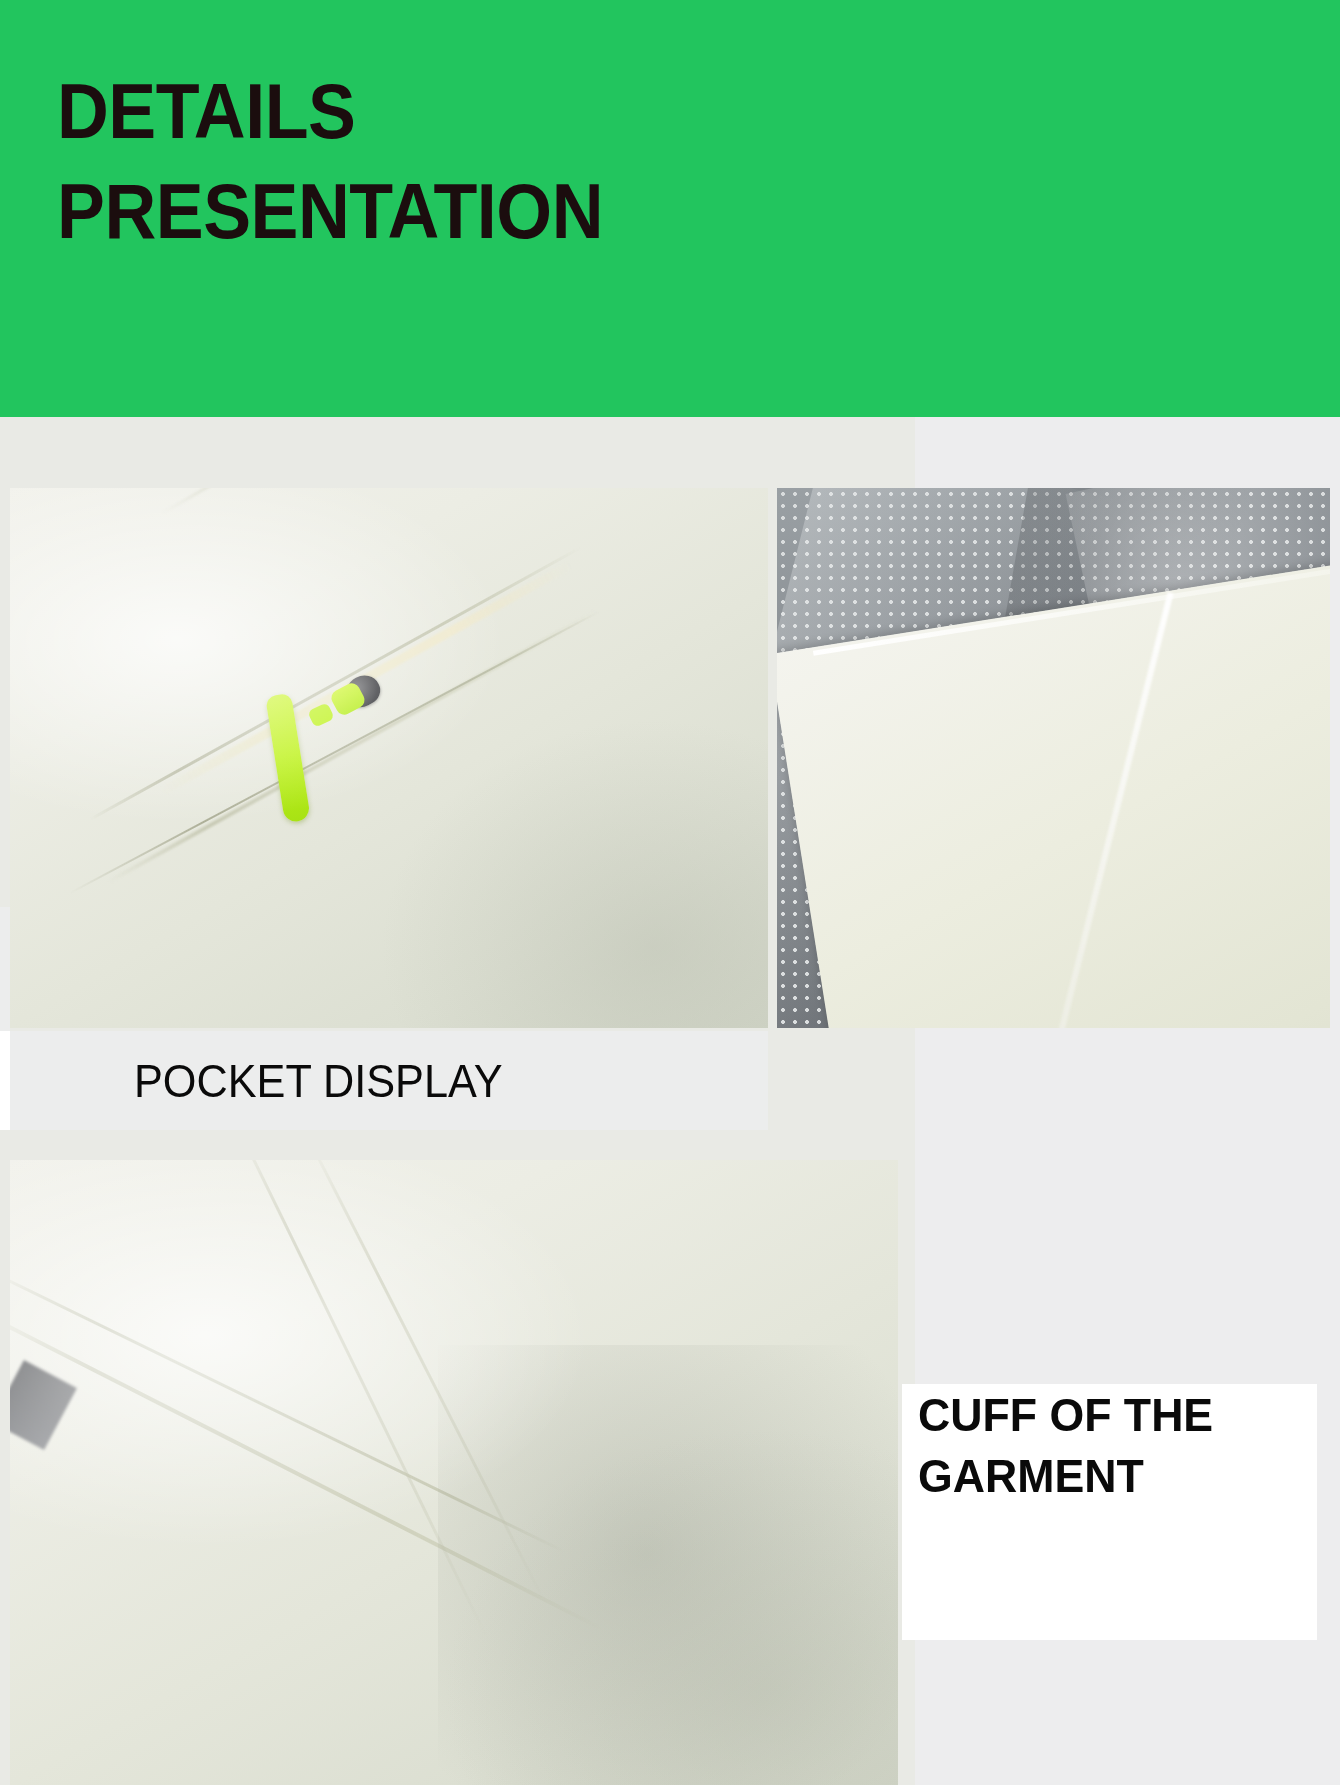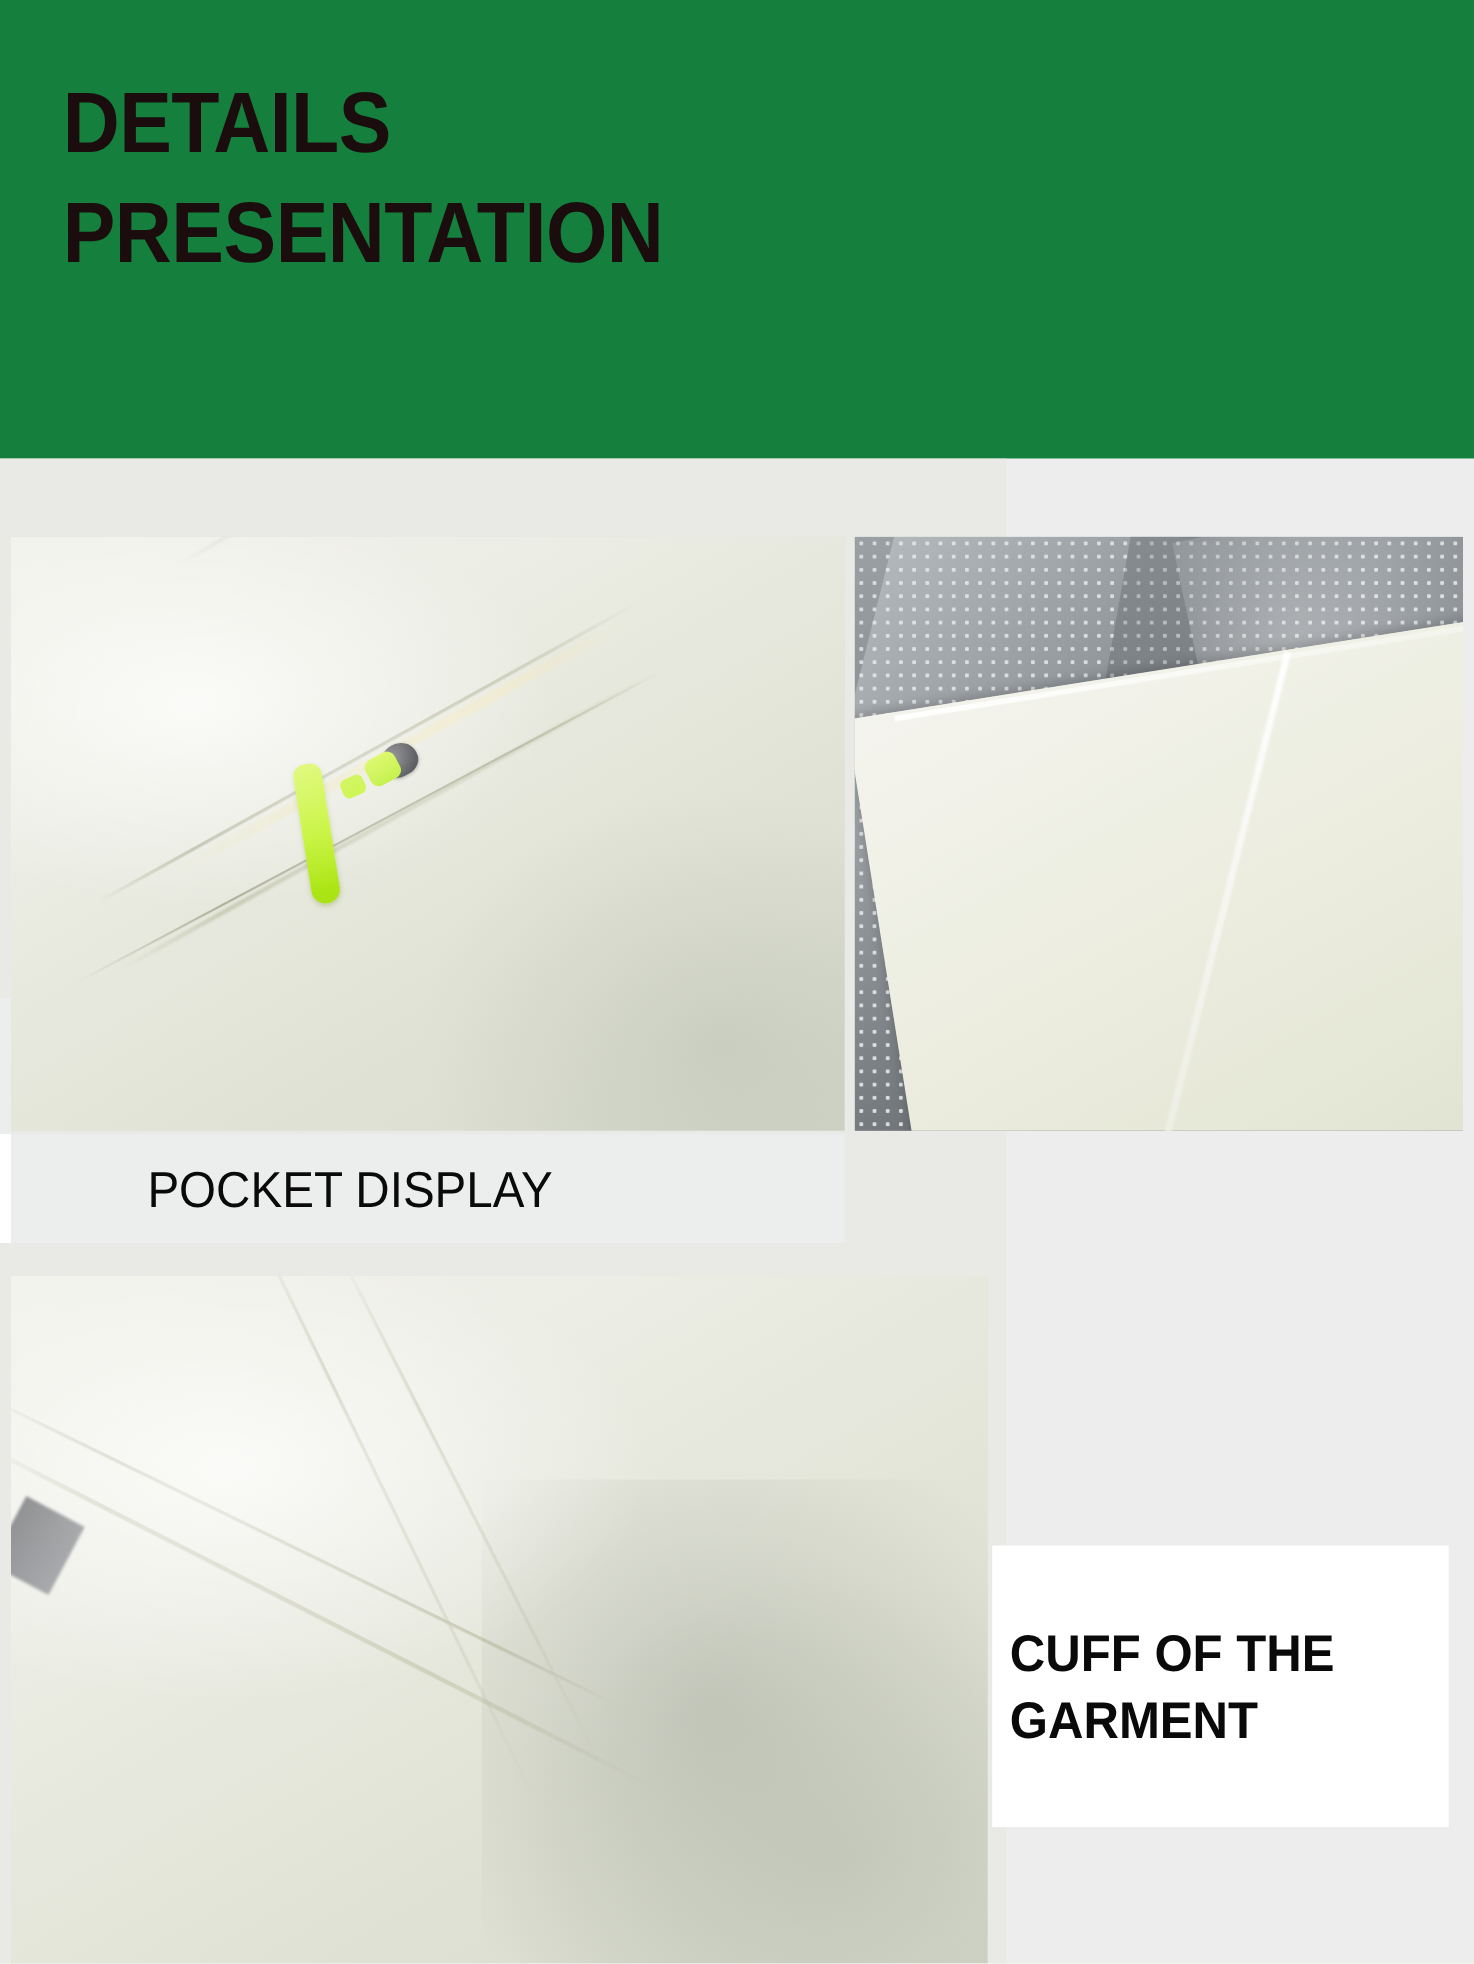--- a/index.html
+++ b/index.html
@@ -6,21 +6,21 @@
   body{
     width:1340px;height:1785px;
     background:#ffffff;
     font-family:"Liberation Sans","DejaVu Sans",sans-serif;
     overflow:hidden;position:relative;
   }
 
   
   .heading-block{
     position:absolute;left:0;top:0;width:1340px;height:417px;
-    background:#15803d;
+    background:#22c55e;
   }
   .heading-text{
     position:absolute;left:57px;top:62px;
     width:900px;
     font-family:"Liberation Sans Narrow","Liberation Sans",sans-serif;
     font-weight:700;
     font-size:78px;
     line-height:1.28;
     letter-spacing:-0.5px;
     color:#1b0d0e;
@@ -217,23 +217,23 @@
   
   .edge-notch{
     position:absolute;left:0;top:614px;width:10px;height:99px;background:#ffffff;
   }
   .edge-notch2{
     position:absolute;left:0;top:490px;width:10px;height:124px;background:#eceded;
   }
 
   
   .cuff-card{
-    position:absolute;left:902px;top:988px;width:415px;height:256px;
+    position:absolute;left:902px;top:967px;width:415px;height:256px;
     background:#ffffff;
-    display:flex;align-items:center;
+    display:flex;align-items:flex-start;
   }
   .cuff-card-text{
     margin-left:16px;
     font-family:"Liberation Sans Narrow","Liberation Sans",sans-serif;
     font-weight:700;
     font-size:47px;
     line-height:1.30;
     letter-spacing:0px;
     color:#0a0a0a;
     transform:scaleX(0.95);

